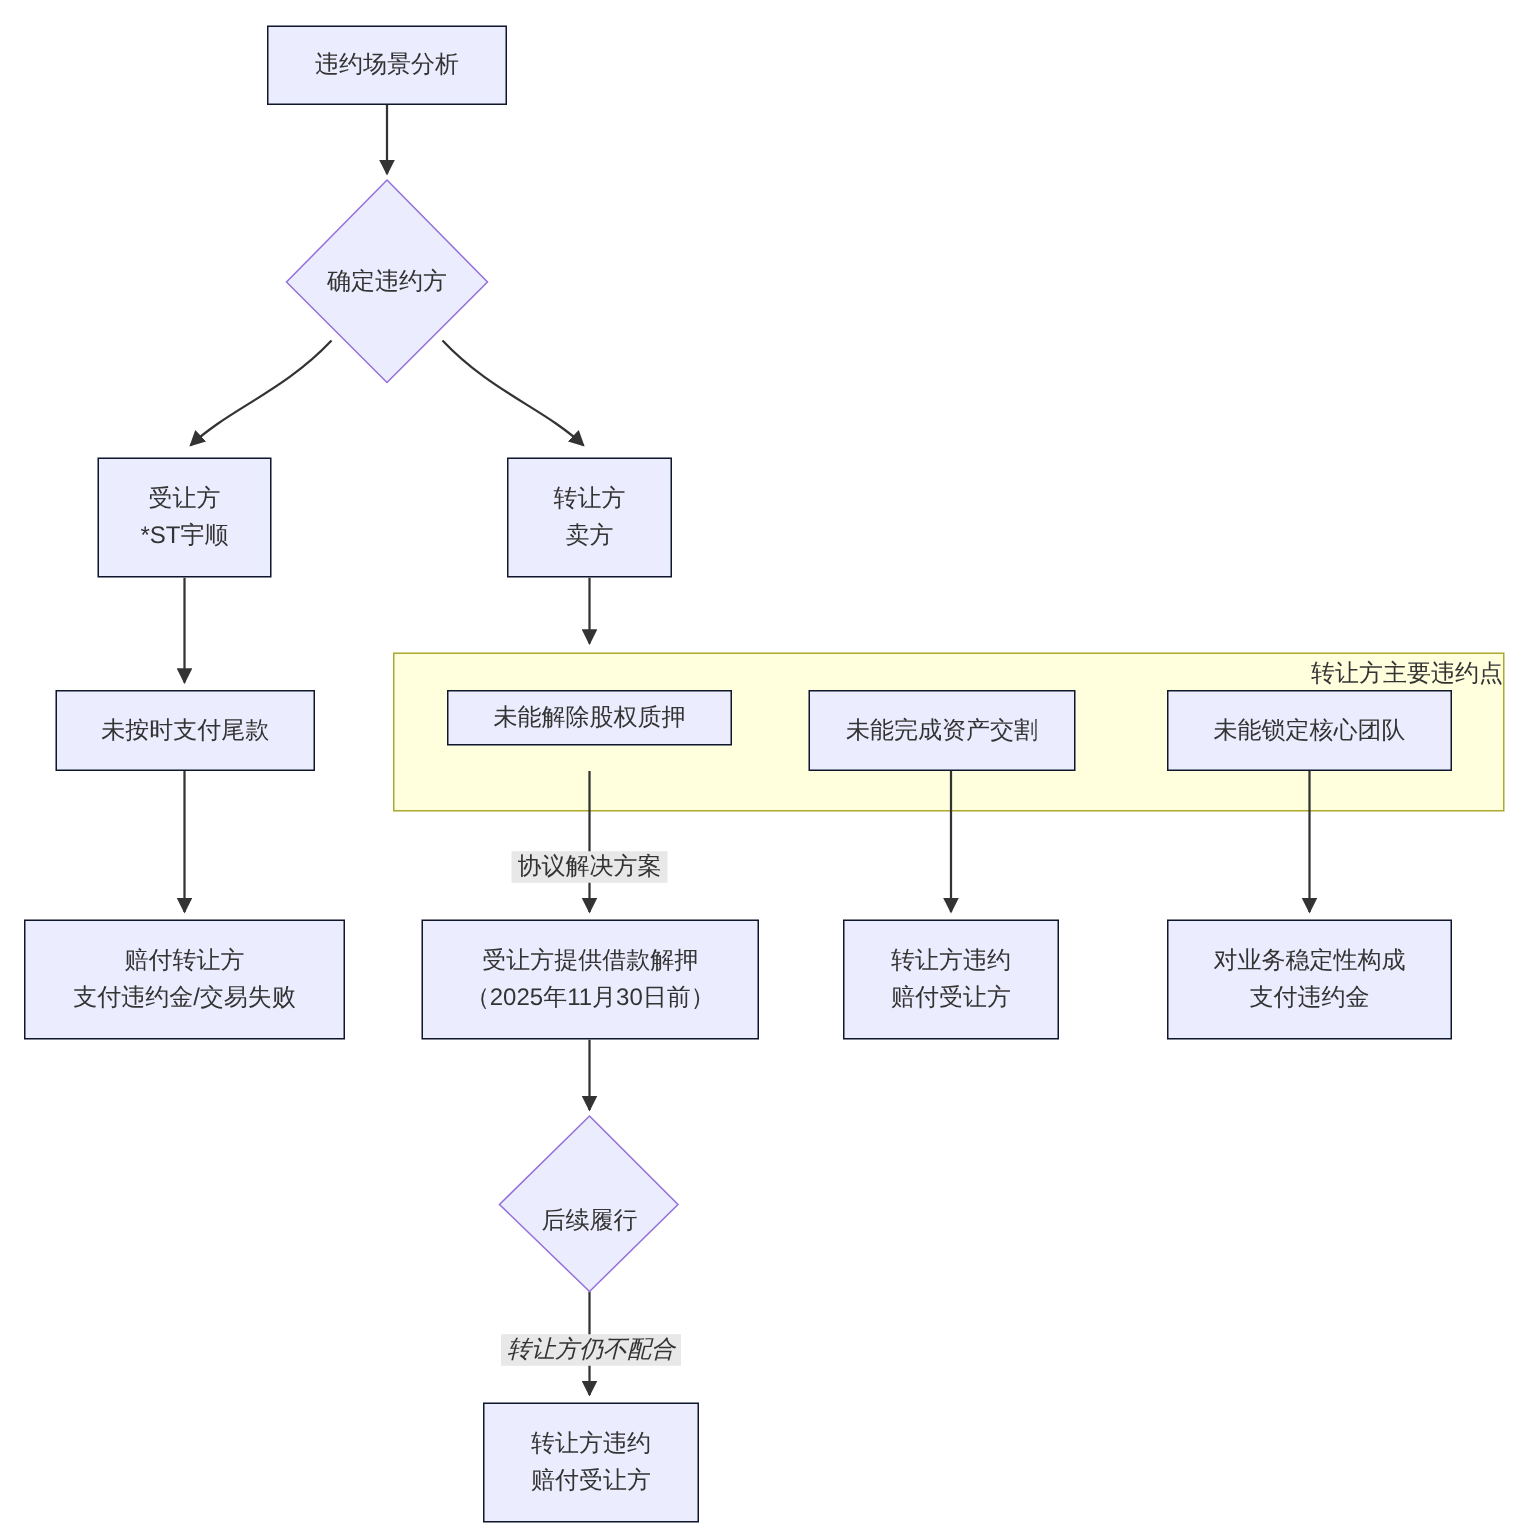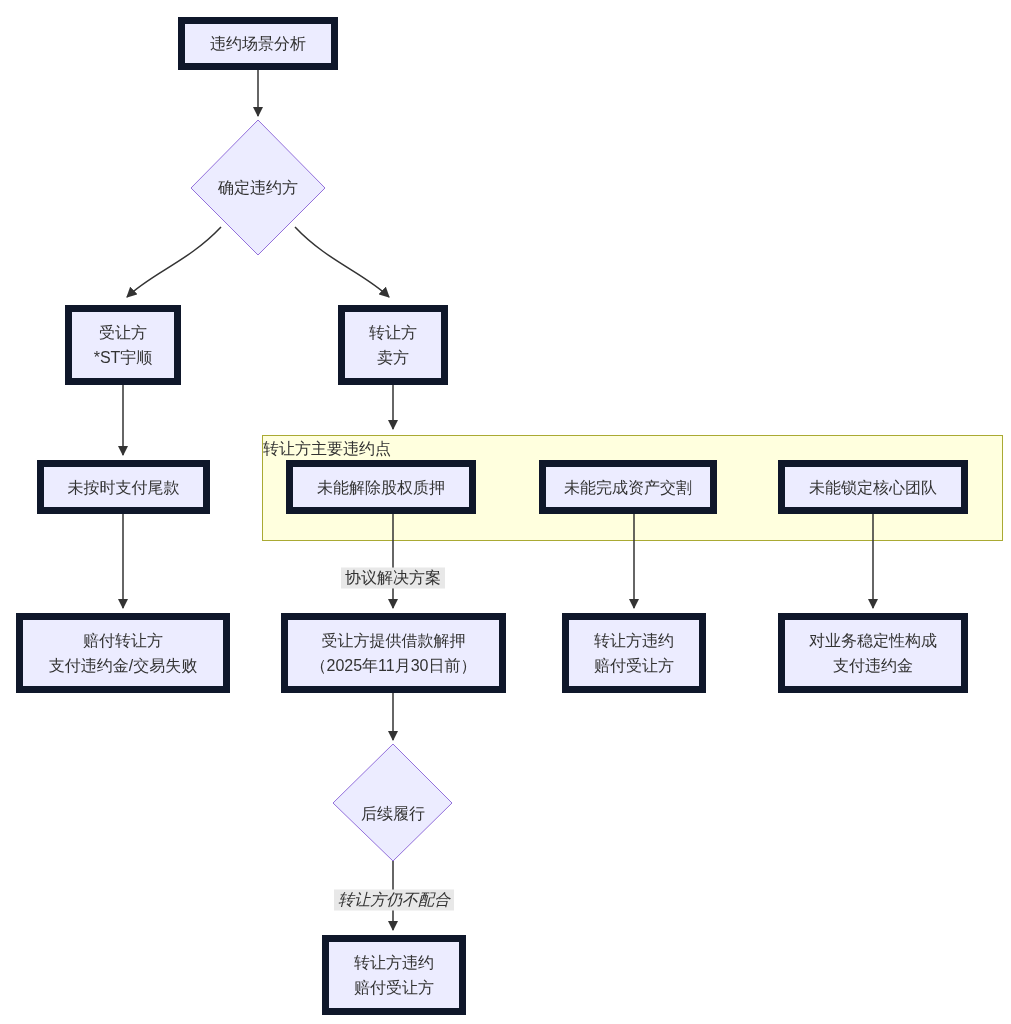--- a/index.html
+++ b/index.html
@@ -7,27 +7,27 @@
     width:1011px;height:1024px;background:#ffffff;
     font-family:"Liberation Sans","DejaVu Sans",sans-serif;
     position:relative;overflow:hidden;color:#333333;
   }
   .stage{position:relative;width:1011px;height:1024px;}
   .subgraph{
     position:absolute;background:#ffffde;border:1px solid #aaaa33;
     box-sizing:border-box;
   }
   .subgraph-title{
-    position:absolute;top:3px;left:0;right:0;text-align:left;
+    position:absolute;top:3px;left:0;right:0;text-align:right;
     font-size:16px;color:#333333;
   }
   svg.edges{position:absolute;left:0;top:0;z-index:2;}
   .node{
     position:absolute;display:flex;flex-direction:column;align-items:center;
-    justify-content:center;background:#ECECFF;border:7px solid #0f172a;
+    justify-content:center;background:#ECECFF;border:1px solid #0f172a;
     box-sizing:border-box;font-size:16px;line-height:25px;text-align:center;
     color:#333333;z-index:3;
   }
   .diamond-label{
     position:absolute;transform:translate(-50%,-50%);font-size:16px;
     color:#333333;z-index:3;white-space:nowrap;
   }
   .edge-label{
     position:absolute;transform:translate(-50%,-50%);font-size:16px;
     background:#e8e8e8;color:#333333;padding:0 4px;z-index:4;white-space:nowrap;
@@ -80,21 +80,21 @@
 
   <div class="node" style="left:338px;top:305px;width:110px;height:80px;">
     <span>转让方</span>
     <span>卖方</span>
   </div>
 
   <div class="node" style="left:37px;top:460px;width:173px;height:54px;text-align:center;">
     <span>未按时支付尾款</span>
   </div>
 
-  <div class="node" style="left:286px;top:460px;width:190px;height:54px;">
+  <div class="node" style="left:298px;top:460px;width:190px;height:37px;">
     <span>未能解除股权质押</span>
   </div>
 
   <div class="node" style="left:539px;top:460px;width:178px;height:54px;text-align:right;">
     <span>未能完成资产交割</span>
   </div>
 
   <div class="node" style="left:778px;top:460px;width:190px;height:54px;">
     <span>未能锁定核心团队</span>
   </div>

